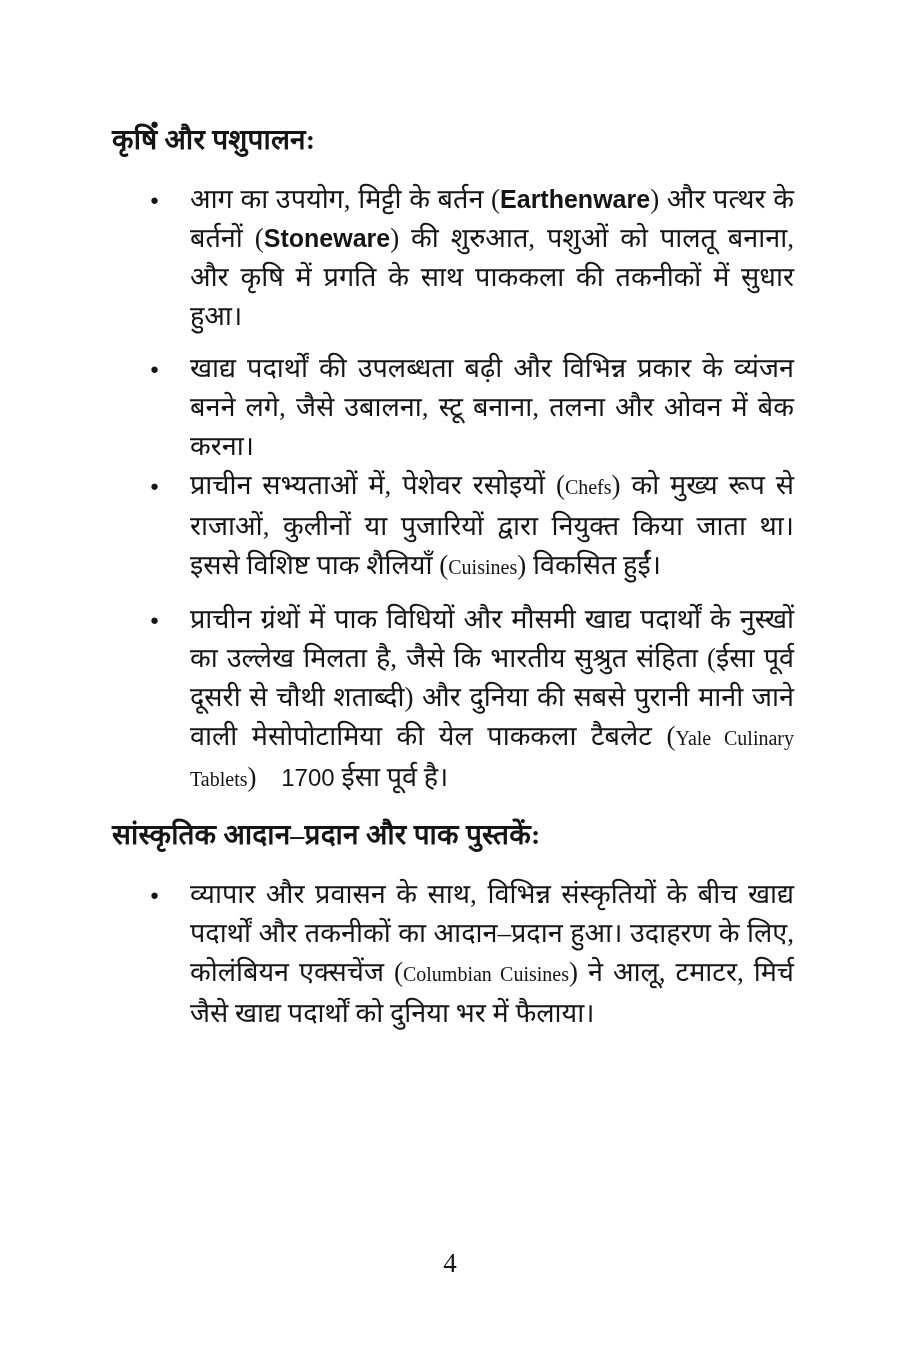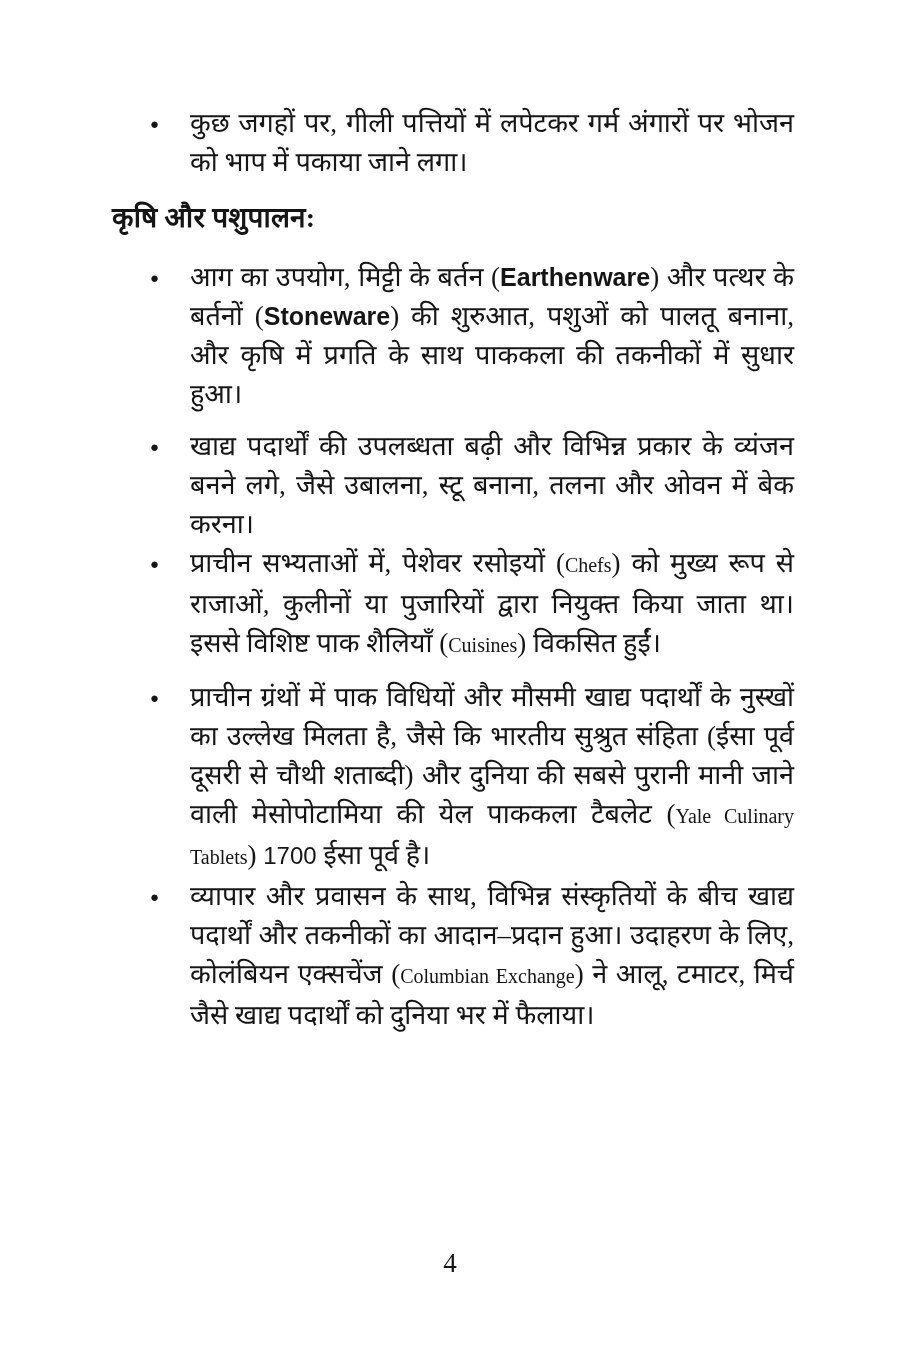--- a/index.html
+++ b/index.html
@@ -58,50 +58,52 @@
   }
   .run-en-sans-bold {
     font-family: "Liberation Sans", sans-serif;
     font-weight: 700;
     font-size: 25px;
     margin-top: 32px;
   }
   .run-en-sans {
     font-family: "Liberation Sans", sans-serif;
     font-size: 24px;
+    margin-left: 18px;
   }
   footer.page-footer {
     position: absolute;
     left: 0;
     right: 0;
     top: 1248px;
     text-align: center;
   }
   .page-number {
     font-family: "Liberation Serif", serif;
     font-size: 27px;
   }
 </style>
 </head>
 <body>
 
 <div class="page">
   <main class="content" id="content">
       <ul class="bullet-list">
-        <li class="bullet-item"><span class="dot">●</span><span class="run run-hi">कुछ जगहों पर, गीली पत्तियों में लपेटकर गर्म अंगारों पर भोजन को भाप में पकाया जाने लगा।</span></li>
+        <li class="bullet-item"><span class="dot">●</span></li>
       </ul>
       <h2 class="heading">कृषि और पशुपालन:</h2>
       <ul class="bullet-list">
         <li class="bullet-item"><span class="dot">●</span><span class="run run-hi">आग का उपयोग, मिट्टी के बर्तन (</span><span class="run run-en-sans-bold">Earthenware</span><span class="run run-hi">) और पत्थर के बर्तनों (</span><span class="run run-en-sans-bold">Stoneware</span><span class="run run-hi">) की शुरुआत, पशुओं को पालतू बनाना, और कृषि में प्रगति के साथ पाककला की तकनीकों में सुधार हुआ।</span></li>
         <li class="bullet-item"><span class="dot">●</span><span class="run run-hi">खाद्य पदार्थों की उपलब्धता बढ़ी और विभिन्न प्रकार के व्यंजन बनने लगे, जैसे उबालना, स्टू बनाना, तलना और ओवन में बेक करना।</span></li>
       </ul>
       <ul class="bullet-list">
         <li class="bullet-item"><span class="dot">●</span><span class="run run-hi">प्राचीन सभ्यताओं में, पेशेवर रसोइयों (</span><span class="run run-en-serif">Chefs</span><span class="run run-hi">) को मुख्य रूप से राजाओं, कुलीनों या पुजारियों द्वारा नियुक्त किया जाता था। इससे विशिष्ट पाक शैलियाँ (</span><span class="run run-en-serif">Cuisines</span><span class="run run-hi">) विकसित हुईं।</span></li>
         <li class="bullet-item"><span class="dot">●</span><span class="run run-hi">प्राचीन ग्रंथों में पाक विधियों और मौसमी खाद्य पदार्थों के नुस्खों का उल्लेख मिलता है, जैसे कि भारतीय सुश्रुत संहिता (ईसा पूर्व दूसरी से चौथी शताब्दी) और दुनिया की सबसे पुरानी मानी जाने वाली मेसोपोटामिया की येल पाककला टैबलेट (</span><span class="run run-en-serif">Yale Culinary Tablets</span><span class="run run-hi">) </span><span class="run run-en-sans">1700</span><span class="run run-hi"> ईसा पूर्व है।</span></li>
       </ul>
+      <h2 class="heading">सांस्कृतिक आदान–प्रदान और पाक पुस्तकें:</h2>
       <ul class="bullet-list">
-        <li class="bullet-item"><span class="dot">●</span><span class="run run-hi">व्यापार और प्रवासन के साथ, विभिन्न संस्कृतियों के बीच खाद्य पदार्थों और तकनीकों का आदान–प्रदान हुआ। उदाहरण के लिए, कोलंबियन एक्सचेंज (</span><span class="run run-en-serif">Columbian Exchange</span><span class="run run-hi">) ने आलू, टमाटर, मिर्च जैसे खाद्य पदार्थों को दुनिया भर में फैलाया।</span></li>
+        <li class="bullet-item"><span class="dot">●</span><span class="run run-hi">व्यापार और प्रवासन के साथ, विभिन्न संस्कृतियों के बीच खाद्य पदार्थों और तकनीकों का आदान–प्रदान हुआ। उदाहरण के लिए, कोलंबियन एक्सचेंज (</span><span class="run run-en-serif">Columbian Cuisines</span><span class="run run-hi">) ने आलू, टमाटर, मिर्च जैसे खाद्य पदार्थों को दुनिया भर में फैलाया।</span></li>
       </ul>
     </main>
   <footer class="page-footer">
     <span class="page-number">4</span>
   </footer>
 </div>
 
 </body></html>

